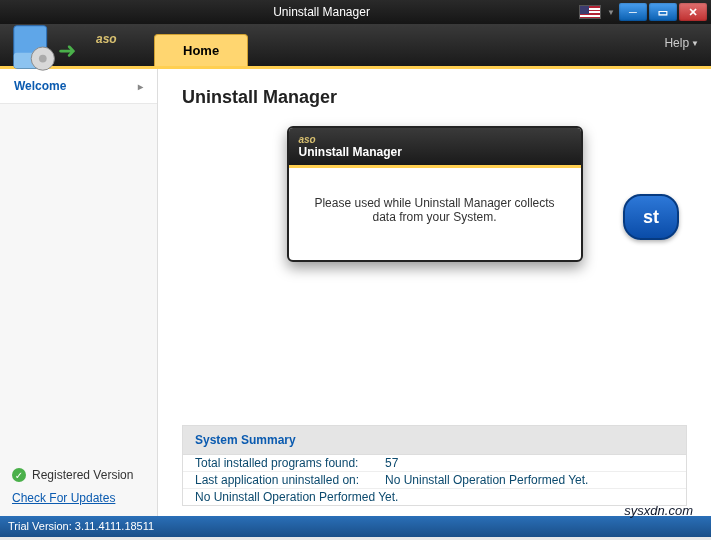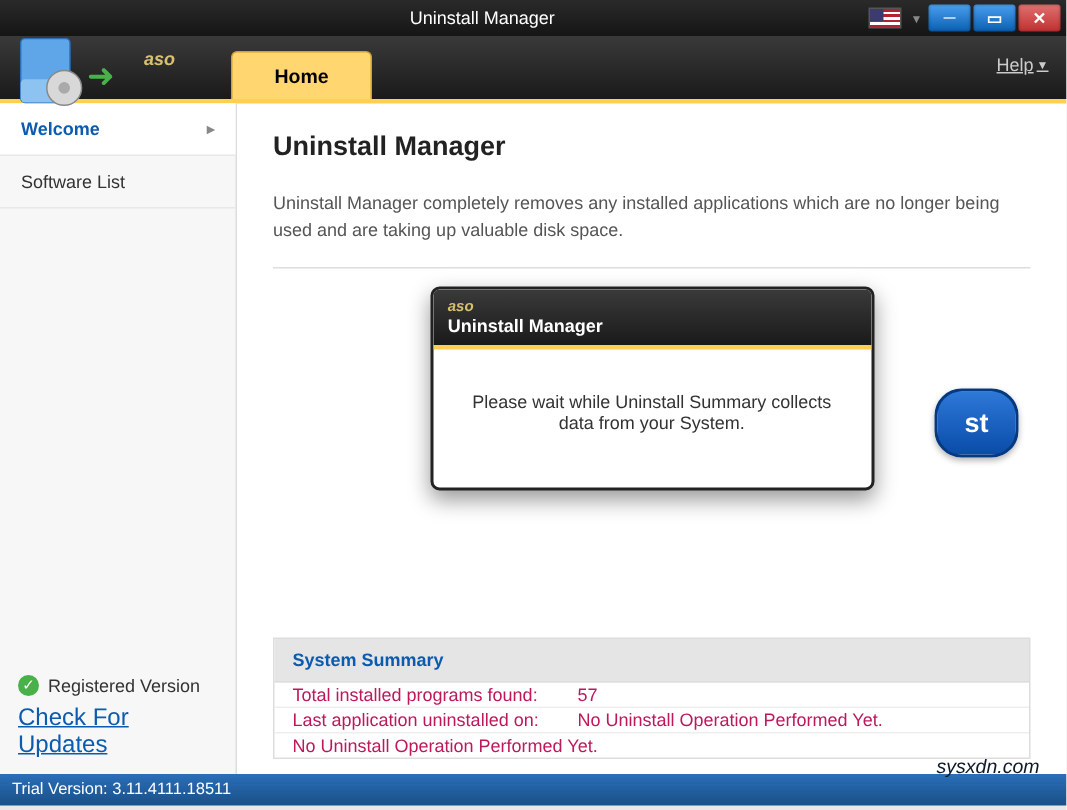--- a/index.html
+++ b/index.html
@@ -16,54 +16,54 @@
 .titlebar .flag { width:22px; height:14px; background: linear-gradient(#b22234 0 15%,#fff 15% 30%,#b22234 30% 45%,#fff 45% 60%,#b22234 60% 75%,#fff 75% 90%,#b22234 90% 100%); position:relative; border:1px solid #555; margin-right:6px;}
 .titlebar .flag::after { content:""; position:absolute; left:0; top:0; width:9px; height:8px; background:#3c3b6e; }
 .titlebar .flag-caret { color:#888; font-size:8px; margin-right:4px; }
 
 
 .menubar { height:42px; background: linear-gradient(#3a3a3a,#1a1a1a); display:flex; align-items:flex-end; position:relative; }
 .app-icon { width:58px; height:58px; position:absolute; left:8px; top:-6px; }
 .brand { position:absolute; left:96px; top:8px; color:#d8c070; font-style:italic; font-weight:bold; font-size:12px; }
 .tab.home { position:absolute; left:154px; bottom:0; height:32px; padding:10px 28px; background:#ffd670; color:#000; font-weight:bold; font-size:13px; display:flex; align-items:center; border-radius:4px 4px 0 0; border:1px solid #d0a030; border-bottom:none;}
 .arrow-forward { position:absolute; left:58px; top:14px; color:#4ab04a; font-size:22px;}
-.menubar .help { position:absolute; right:12px; top:12px; color:#ccc; font-size:12px; text-decoration:underline; display:flex; align-items:center; gap:2px;}
+.menubar .help { position:absolute; right:12px; top:12px; color:#ccc; font-size:12px; display:flex; align-items:center; gap:2px;}
 .help-caret { font-size:8px; text-decoration:none;}
 
 
 .main { display:flex; height:450px; background:#fff; border-top:3px solid #ffcf50; }
 .sidebar { width:158px; border-right:1px solid #ddd; background:#f7f7f7; display:flex; flex-direction:column; }
 .sidebar .item { padding:10px 14px; font-size:12px; color:#333; cursor:pointer; border-bottom:1px solid #e8e8e8; display:flex; align-items:center; justify-content:space-between;}
 .sidebar .item.active { color:#0b5bb0; font-weight:bold; background:#fff; }
 .sidebar .item.active .chev { font-size:10px; color:#888; }
 .sidebar .footer { margin-top:auto; padding:10px 12px; }
 .sidebar .registered { font-size:12px; color:#333; display:flex; align-items:center; gap:6px; margin-bottom:6px;}
 .sidebar .registered .ok { width:14px; height:14px; border-radius:50%; background:#4ab04a; color:#fff; display:flex; align-items:center; justify-content:center; font-size:10px; }
-.sidebar .updates { font-size:16px; color:#0b5bb0; text-decoration:underline; }
+.sidebar .updates { font-size:12px; color:#0b5bb0; text-decoration:underline; }
 
 .content { flex:1; padding:18px 24px 10px 24px; position:relative; overflow:hidden; display:flex; flex-direction:column; gap:12px;}
 .content h1 { font-size:18px; color:#222; font-weight:600; margin-bottom:6px;}
 .content .desc { font-size:12px; color:#555; line-height:1.5; border-bottom:1px solid #ddd; padding-bottom:16px;}
 
 
 .middle { position:relative; flex:1; min-height:180px;}
 
 .big-btn { position:absolute; right:8px; top:68px; width:56px; height:46px; border-radius:18px; background:linear-gradient(#2d78d8,#0a4ca8); border:2px solid #063a80; color:#fff; display:flex; align-items:center; justify-content:center; font-size:18px; font-weight:bold; box-shadow:0 2px 4px rgba(0,0,0,.3);}
 
 .dialog { position:absolute; left:50%; top:0; transform:translateX(-50%); width:296px; background:#fff; border:2px solid #222; border-radius:6px; box-shadow:0 6px 14px rgba(0,0,0,.4); overflow:hidden;}
 .dialog .dlg-head { background:linear-gradient(#3a3a3a,#1a1a1a); padding:6px 10px; color:#fff;}
 .dialog .dlg-brand { font-style:italic; font-weight:bold; font-size:10px; color:#d8c070;}
 .dialog .dlg-title { font-size:12px; font-weight:bold; color:#fff;}
 .dialog .dlg-strip { height:3px; background:#ffcf50; }
 .dialog .dlg-body { padding:28px 24px 36px 24px; text-align:center; font-size:12px; color:#333;}
 
 
 .summary { border:1px solid #ddd; font-size:12px; }
 .summary .sum-head { background:#e5e5e5; padding:7px 12px; color:#0b5bb0; font-weight:bold; border-bottom:1px solid #ddd;}
-.summary .row { display:flex; padding:1px 12px; border-bottom:1px solid #eee; color:#be185d;}
+.summary .row { display:flex; padding:1px 12px; border-bottom:1px solid #eee; color:#0c4a6e;}
 .summary .row:last-child { border-bottom:none;}
 .summary .row .k { width:190px; }
 .summary .row .v { flex:1; }
 
 
 .statusbar { height:21px; background:linear-gradient(#2a6fb8,#1a4f88); color:#fff; font-size:11px; padding:4px 8px;}
 
 
 .watermark { position:absolute; right:18px; bottom:22px; font-size:13px; color:#0f172a; font-style:italic; }
 
@@ -106,48 +106,44 @@
     <span class="help-caret">▼</span>
   </div>
 </div>
 
 <div class="main">
   <div class="sidebar">
     <div class="item active">
       <span>Welcome</span>
       <span class="chev">▸</span>
     </div>
-    <div class="item">
-      <span>Software List</span>
-    </div>
     <div class="footer">
       <div class="registered">
         <span class="ok">✓</span>
         <span>Registered Version</span>
       </div>
       <a class="updates"><span>Check For Updates</span></a>
     </div>
   </div>
 
   <div class="content">
     <h1>Uninstall Manager</h1>
-    <div class="desc">Uninstall Manager completely removes any installed applications which are no longer being used and are taking up valuable disk space.</div>
 
     <div class="middle">
       <div class="big-btn">
           <span>st</span>
         </div>
 
       <div class="dialog">
         <div class="dlg-head">
           <div class="dlg-brand">aso</div>
           <div class="dlg-title">Uninstall Manager</div>
         </div>
         <div class="dlg-strip"></div>
-        <div class="dlg-body">Please wait while Uninstall Summary collects data from your System.</div>
+        <div class="dlg-body">Please used while Uninstall Manager collects data from your System.</div>
       </div>
     </div>
 
     <div class="summary">
       <div class="sum-head">System Summary</div>
       <div class="row">
         <div class="k">Total installed programs found:</div>
         <div class="v">57</div>
       </div>
       <div class="row">

